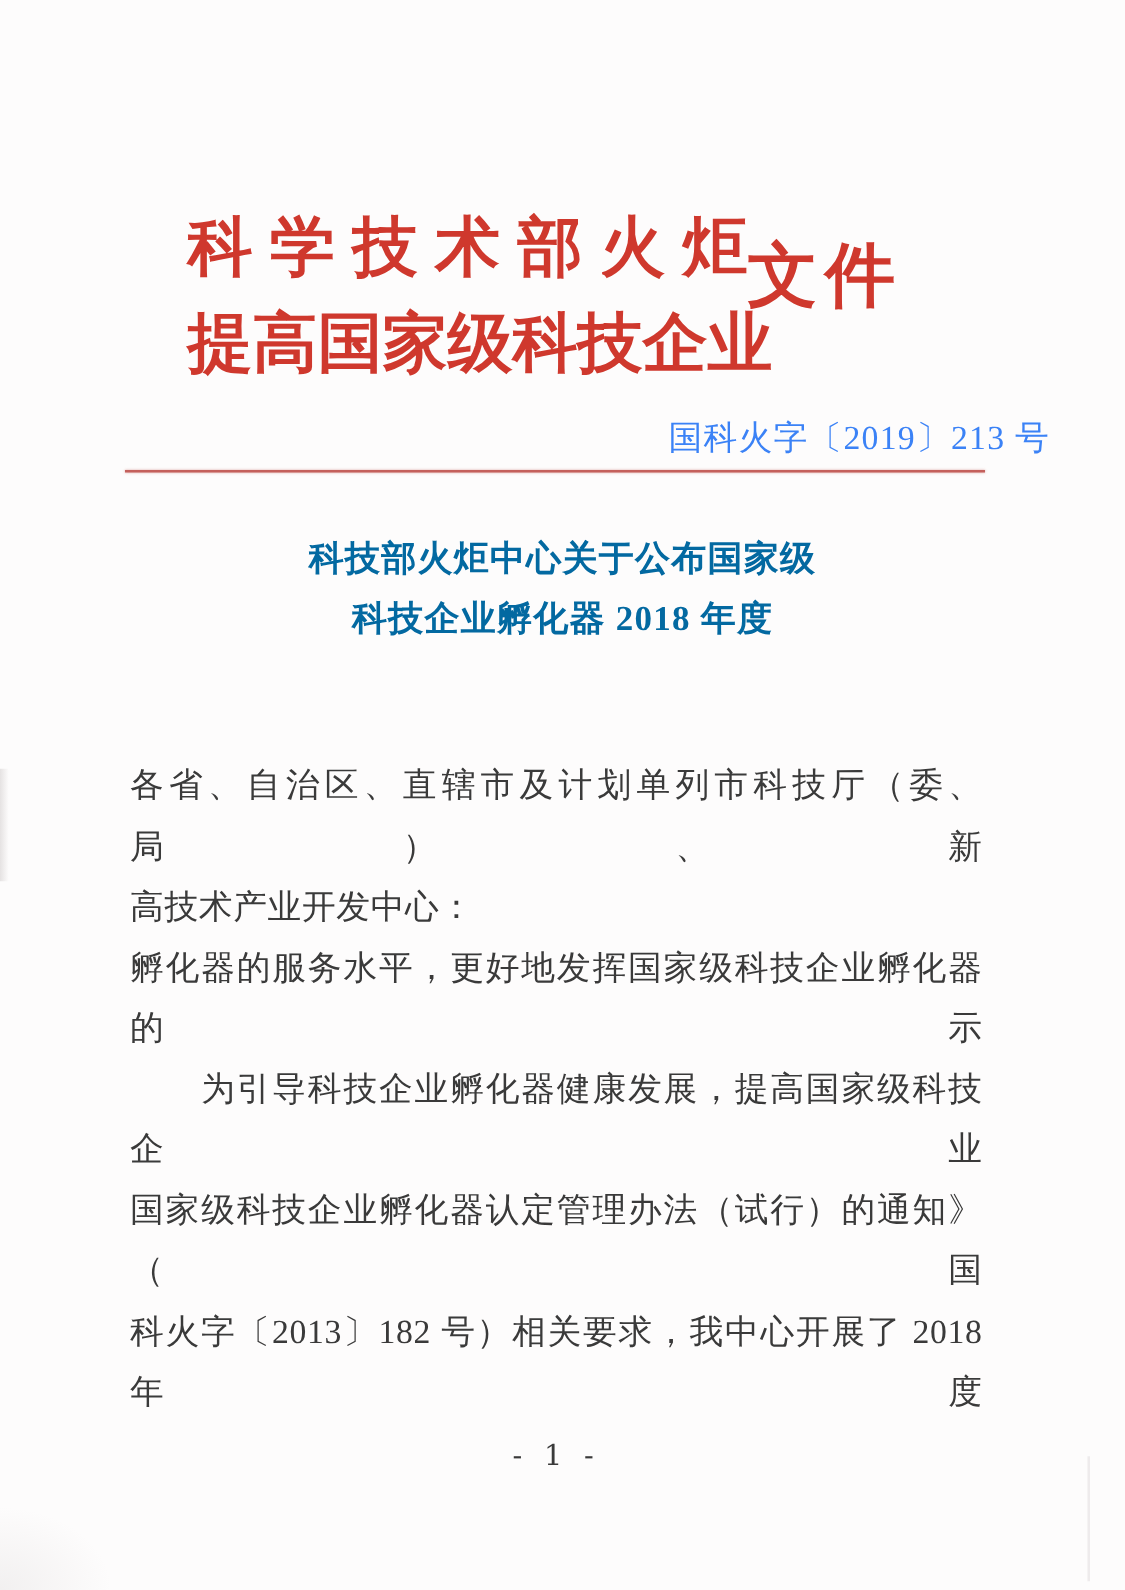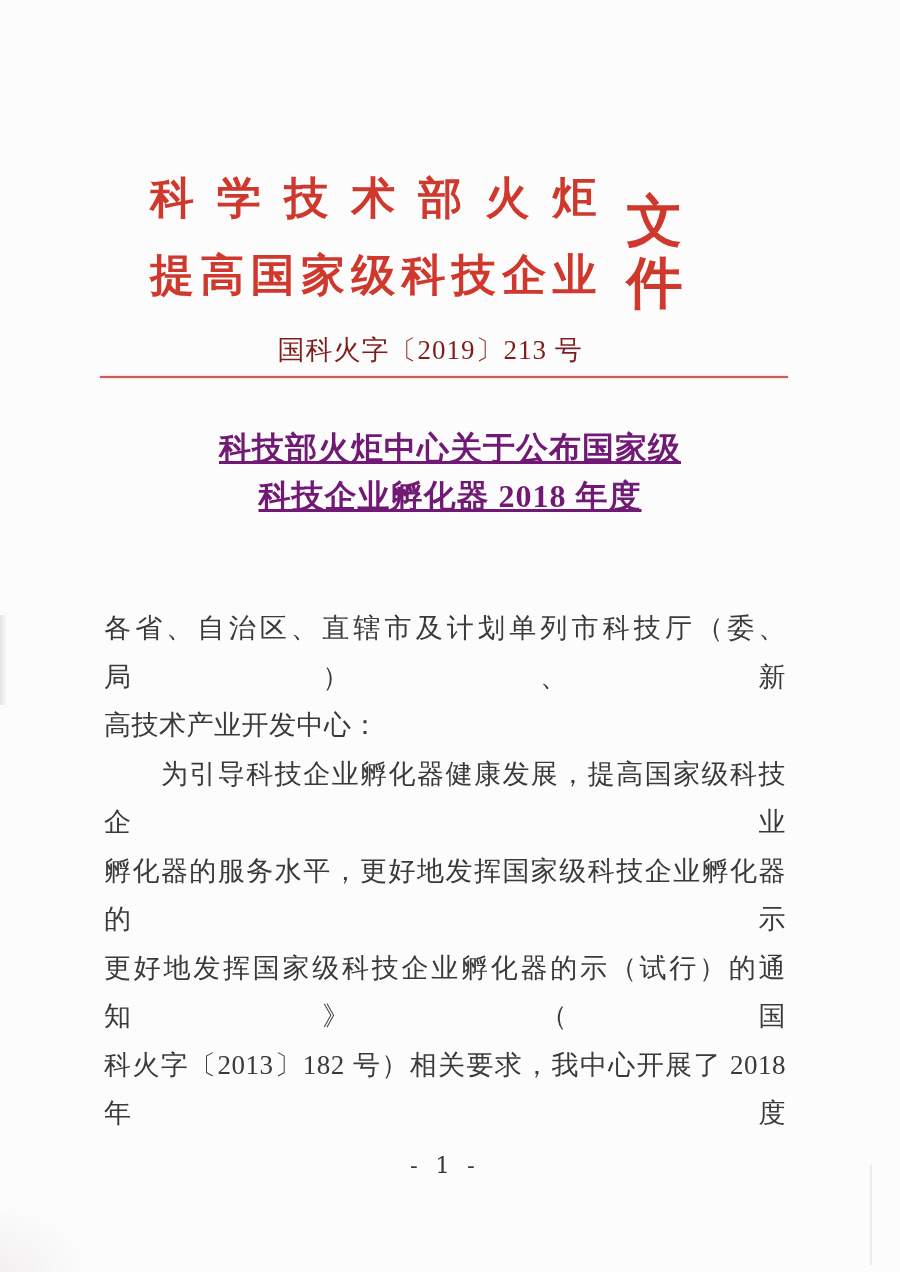--- a/index.html
+++ b/index.html
@@ -25,46 +25,45 @@
     top: 160px;
     left: 150px;
     width: 600px;
     display: flex;
     align-items: flex-start;
   }
   .org-block { width: 448px; }
   .org-line {
     color: var(--header-red);
     font-weight: bold;
-    font-size: 44px;
+    font-size: 52px;
     line-height: 77px;
     text-align: justify;
     text-align-last: justify;
     white-space: nowrap;
   }
   .org-line.spread { letter-spacing: 0; }
   .doc-word {
     color: var(--header-red);
     font-weight: bold;
     font-size: 56px;
     line-height: 62px;
-    margin-left: 30px;
     margin-top: 30px;
     letter-spacing: 6px;
   }
 
   
   .doc-number {
     position: absolute;
     top: 332px;
     left: 20px;
     width: 820px;
-    text-align: center;
+    text-align: right;
     font-size: 27px;
-    color: #7f1d1d;
+    color: #3b82f6;
     letter-spacing: 1px;
   }
 
   
   .divider {
     position: absolute;
     top: 376px;
     left: 100px;
     width: 688px;
     height: 2px;
@@ -74,26 +73,25 @@
 
   
   .title-block {
     position: absolute;
     top: 424px;
     left: 50px;
     width: 800px;
     text-align: center;
   }
   .title-line {
-    font-size: 32px;
+    font-size: 28px;
     line-height: 48px;
     font-weight: bold;
-    color: #701a75;
+    color: #0369a1;
     letter-spacing: 1px;
-    text-decoration: underline;
   }
 
   
   .body-block {
     position: absolute;
     top: 604px;
     left: 104px;
     width: 682px;
     font-size: 27px;
     line-height: 48.5px;
@@ -168,23 +166,23 @@
       <div class="title-line">科技部火炬中心关于公布国家级</div>
       <div class="title-line">科技企业孵化器 2018 年度</div>
     </div>
 
   <div class="body-block">
     <div class="addressee">
         <div class="body-line">各省、自治区、直辖市及计划单列市科技厅（委、局）、新</div>
         <div class="body-line">高技术产业开发中心：</div>
       </div>
     <div class="paragraph">
+        <div class="body-line">孵化器的服务水平，更好地发挥国家级科技企业孵化器的示</div>
         <div class="body-line">　　为引导科技企业孵化器健康发展，提高国家级科技企业</div>
-        <div class="body-line">孵化器的服务水平，更好地发挥国家级科技企业孵化器的示</div>
-        <div class="body-line">更好地发挥国家级科技企业孵化器的示（试行）的通知》（国</div>
+        <div class="body-line">国家级科技企业孵化器认定管理办法（试行）的通知》（国</div>
         <div class="body-line">科火字〔2013〕182 号）相关要求，我中心开展了 2018 年度</div>
       </div>
   </div>
 
   <div class="page-number">- 1 -</div>
 
   <div class="scan-smudge-left"></div>
   <div class="scan-smudge-corner"></div>
   <div class="scan-line-right"></div>
 

